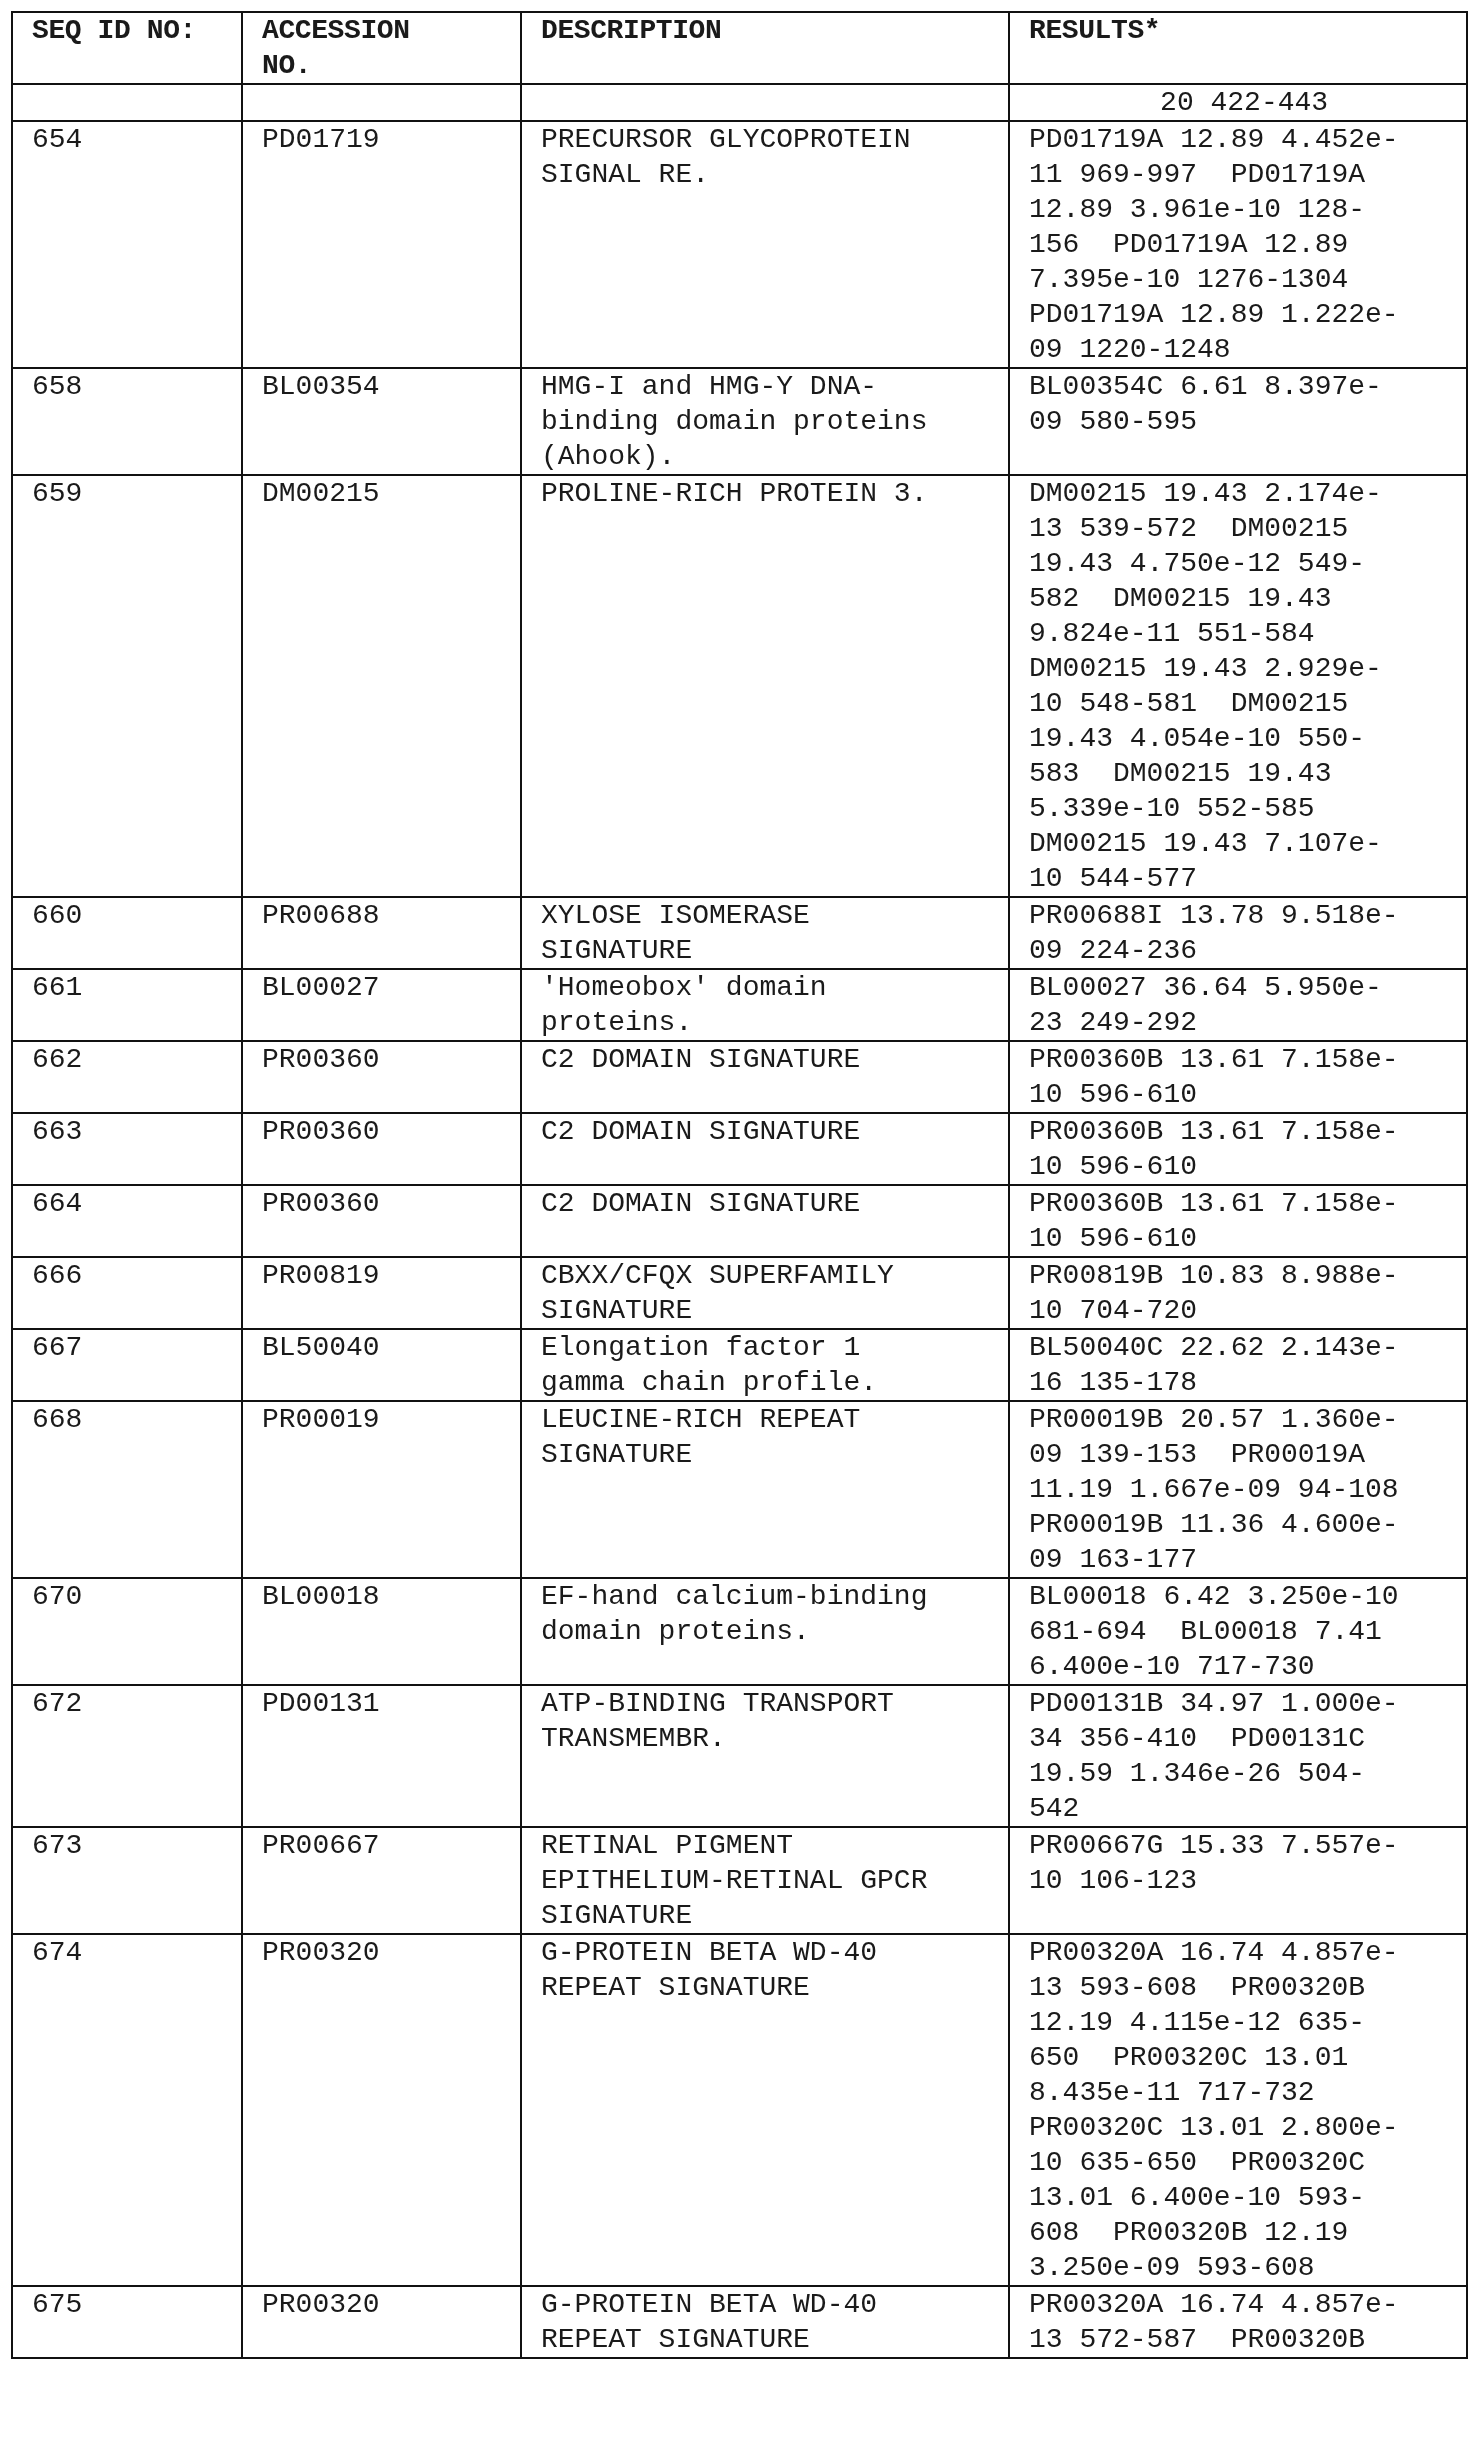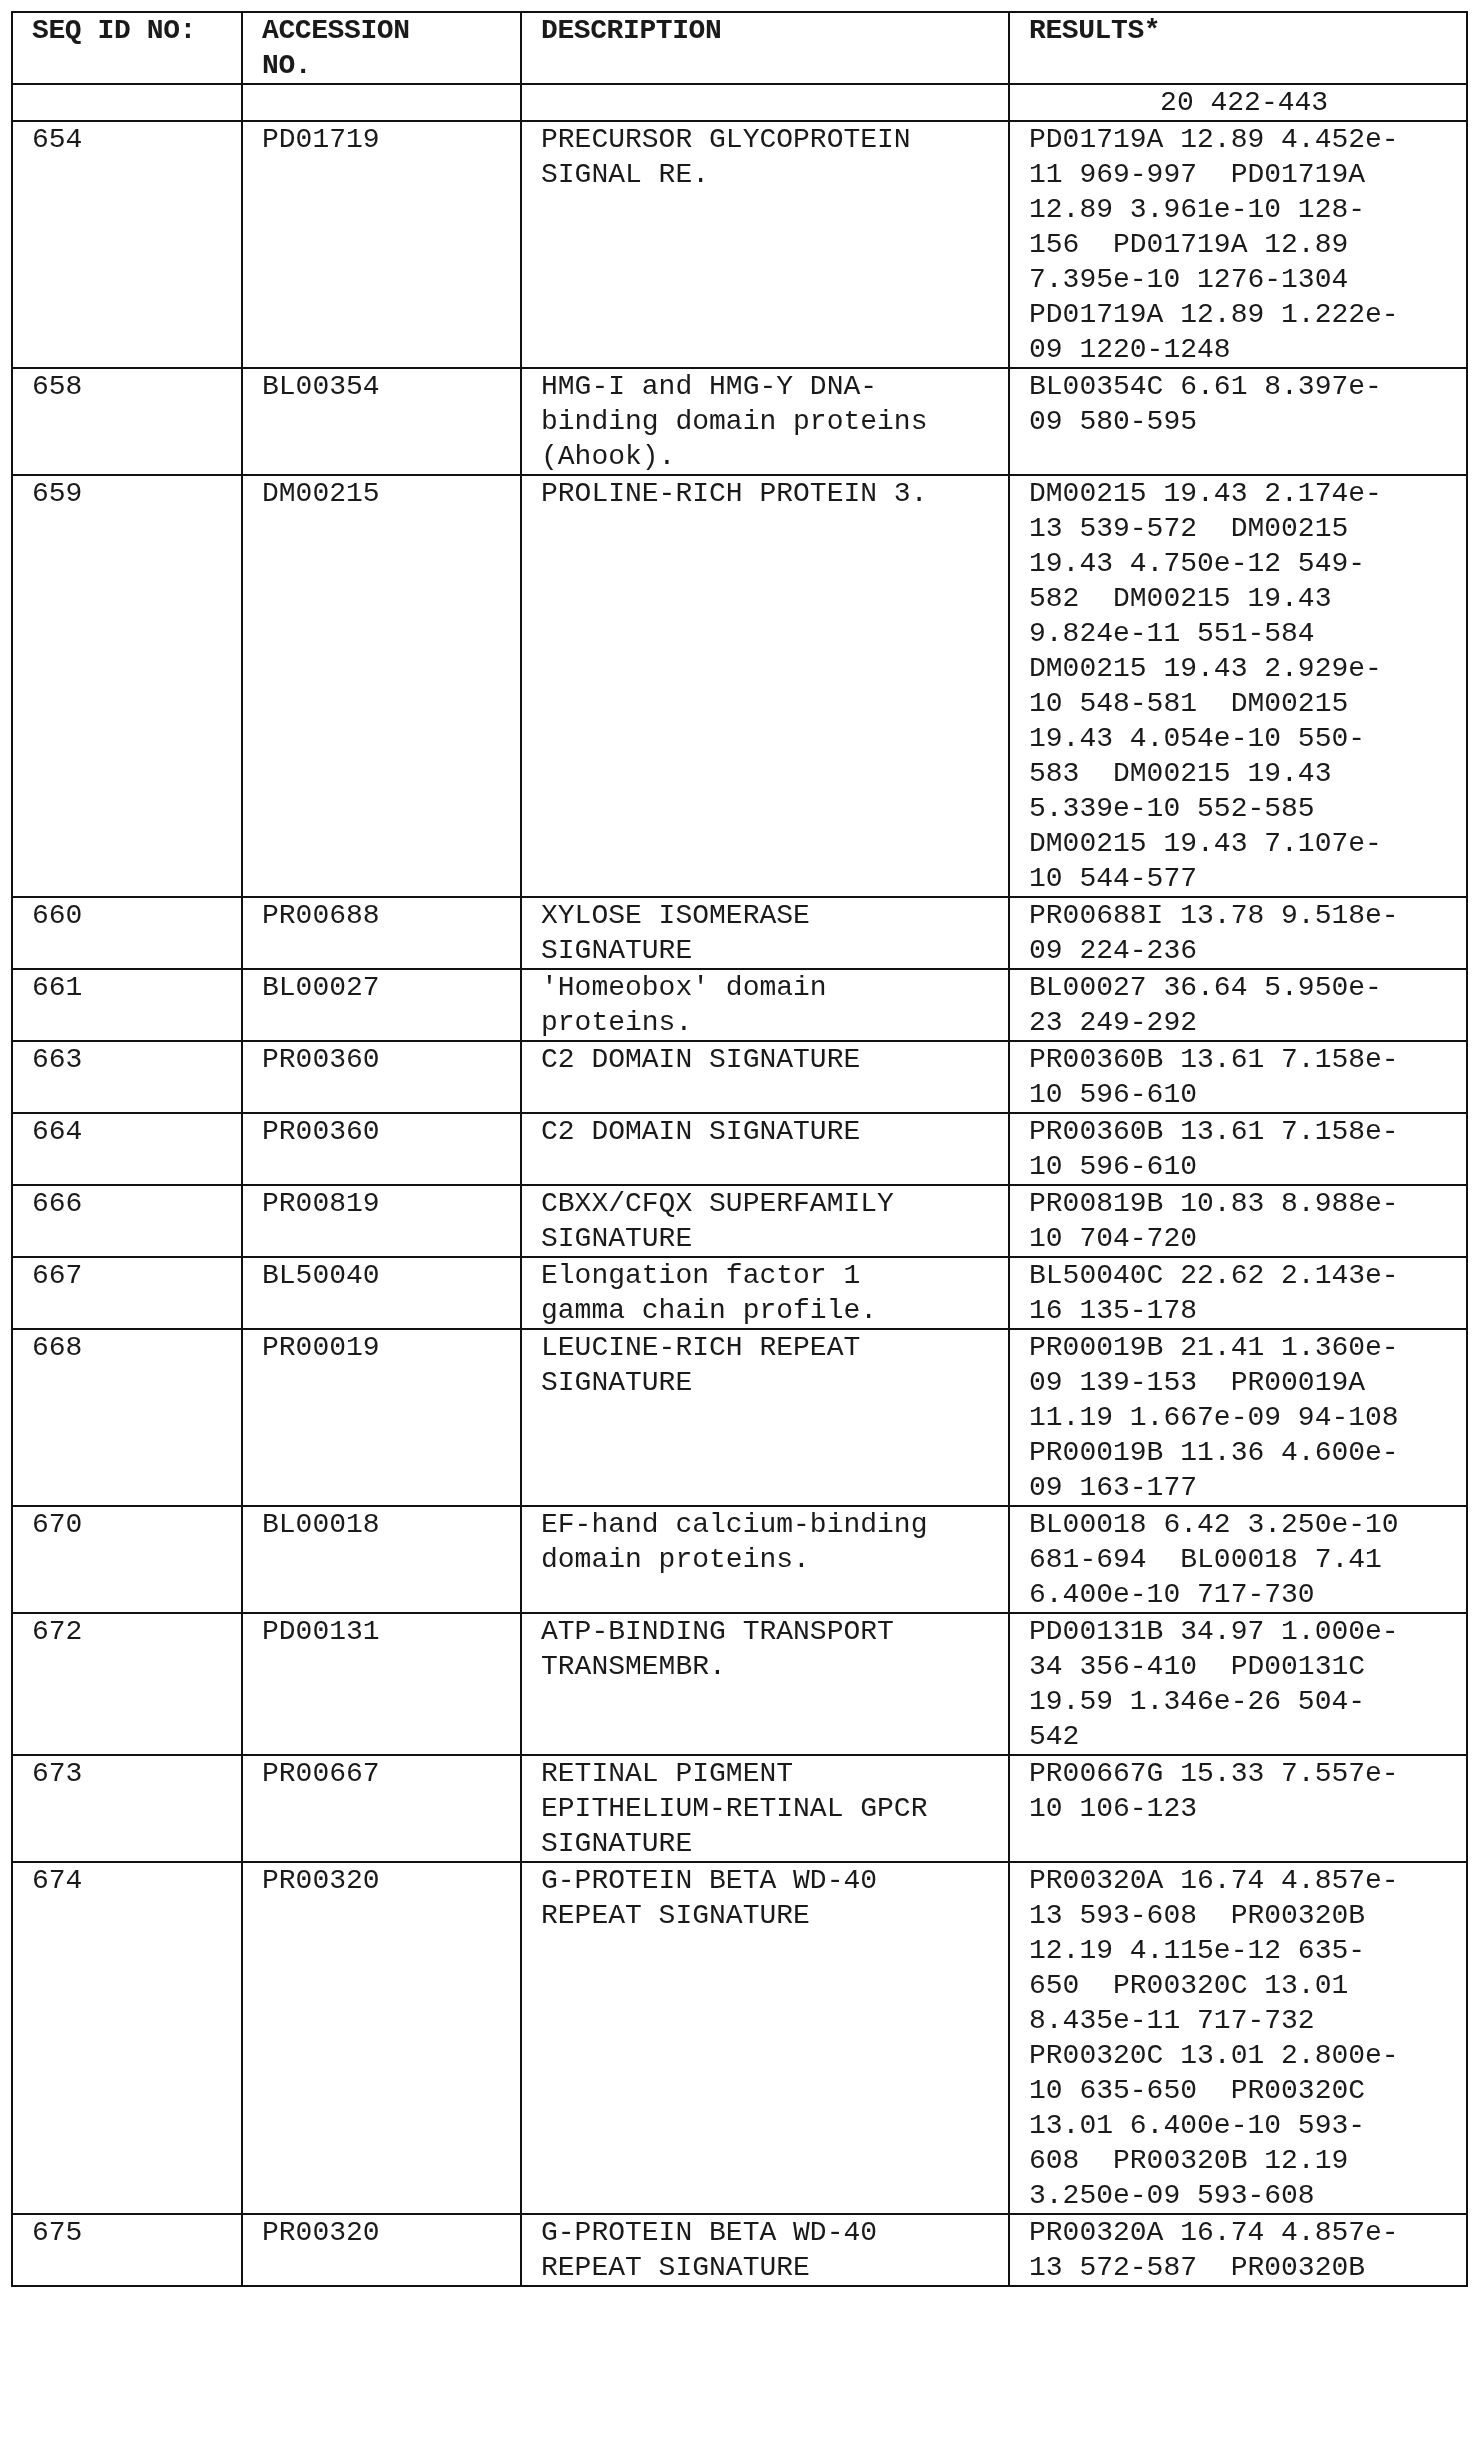--- a/index.html
+++ b/index.html
@@ -87,20 +87,26 @@
     <td><span class="line">PR00688I 13.78 9.518e-</span><span class="line">09 224-236</span></td>
   </tr>
 
   <tr>
     <td>661</td>
     <td>BL00027</td>
     <td><span class="line">'Homeobox' domain</span><span class="line">proteins.</span></td>
     <td><span class="line">BL00027 36.64 5.950e-</span><span class="line">23 249-292</span></td>
   </tr>
 
+  <tr>
+    <td>662</td>
+    <td>PR00360</td>
+    <td><span class="line">C2 DOMAIN SIGNATURE</span></td>
+    <td><span class="line">PR00360B 13.61 7.158e-</span><span class="line">10 596-610</span></td>
+  </tr>
 
   <tr>
     <td>663</td>
     <td>PR00360</td>
     <td><span class="line">C2 DOMAIN SIGNATURE</span></td>
     <td><span class="line">PR00360B 13.61 7.158e-</span><span class="line">10 596-610</span></td>
   </tr>
 
   <tr>
     <td>664</td>
@@ -120,21 +126,21 @@
     <td>667</td>
     <td>BL50040</td>
     <td><span class="line">Elongation factor 1</span><span class="line">gamma chain profile.</span></td>
     <td><span class="line">BL50040C 22.62 2.143e-</span><span class="line">16 135-178</span></td>
   </tr>
 
   <tr>
     <td>668</td>
     <td>PR00019</td>
     <td><span class="line">LEUCINE-RICH REPEAT</span><span class="line">SIGNATURE</span></td>
-    <td><span class="line">PR00019B 21.41 1.360e-</span><span class="line">09 139-153  PR00019A</span><span class="line">11.19 1.667e-09 94-108</span><span class="line">PR00019B 11.36 4.600e-</span><span class="line">09 163-177</span></td>
+    <td><span class="line">PR00019B 20.57 1.360e-</span><span class="line">09 139-153  PR00019A</span><span class="line">11.19 1.667e-09 94-108</span><span class="line">PR00019B 11.36 4.600e-</span><span class="line">09 163-177</span></td>
   </tr>
 
   <tr>
     <td>670</td>
     <td>BL00018</td>
     <td><span class="line">EF-hand calcium-binding</span><span class="line">domain proteins.</span></td>
     <td><span class="line">BL00018 6.42 3.250e-10</span><span class="line">681-694  BL00018 7.41</span><span class="line">6.400e-10 717-730</span></td>
   </tr>
 
   <tr>

